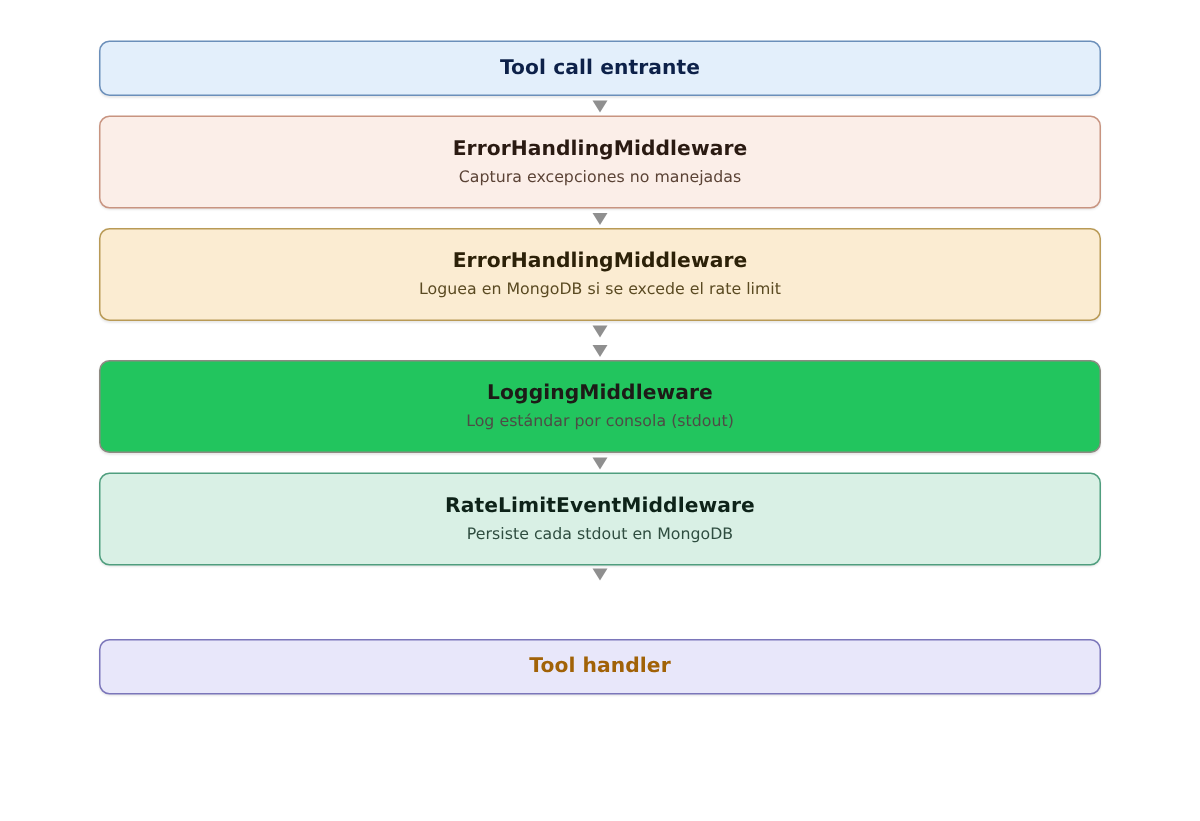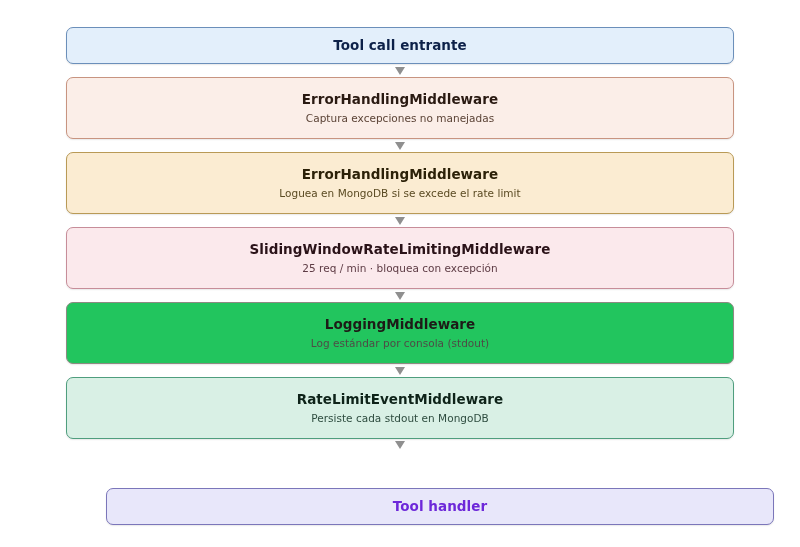--- a/index.html
+++ b/index.html
@@ -105,22 +105,21 @@
   .n-toolcall {
     background: #d9f0e5;
     border-color: #4f9e7e;
     color: #0e2319;
   }
   .n-toolcall .subtitle { color: #2f4d40; }
 
   .n-handler {
     background: #e8e7fa;
     border-color: #7b76ba;
-    color: #6d28d9;
-    margin-left: 40px;
+    color: #a16207;
   }
 
   
   .arrow {
     width: 668px;
     display: flex;
     justify-content: center;
     align-items: center;
   }
   .arrow.short { height: 13px; }
@@ -163,24 +162,20 @@
 
     <div class="node dual n-ratelimit-event">
       <div class="title">ErrorHandlingMiddleware</div>
       <div class="subtitle">Loguea en MongoDB si se excede el rate limit</div>
     </div>
 
     <div class="arrow short">
       <span class="tri"></span>
     </div>
 
-    <div class="node dual n-sliding">
-      <div class="title">SlidingWindowRateLimitingMiddleware</div>
-      <div class="subtitle">25 req / min · bloquea con excepción</div>
-    </div>
 
     <div class="arrow short">
       <span class="tri"></span>
     </div>
 
     <div class="node dual n-logging">
       <div class="title">LoggingMiddleware</div>
       <div class="subtitle">Log estándar por consola (stdout)</div>
     </div>
 

